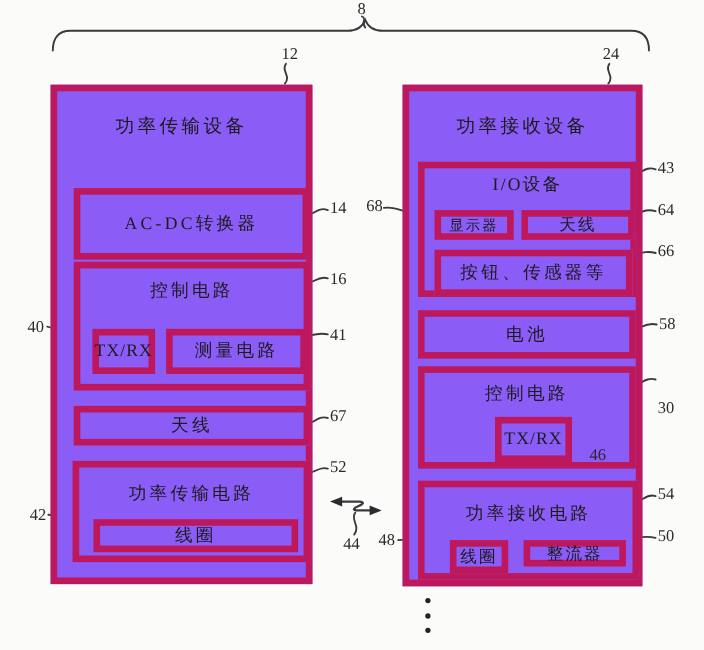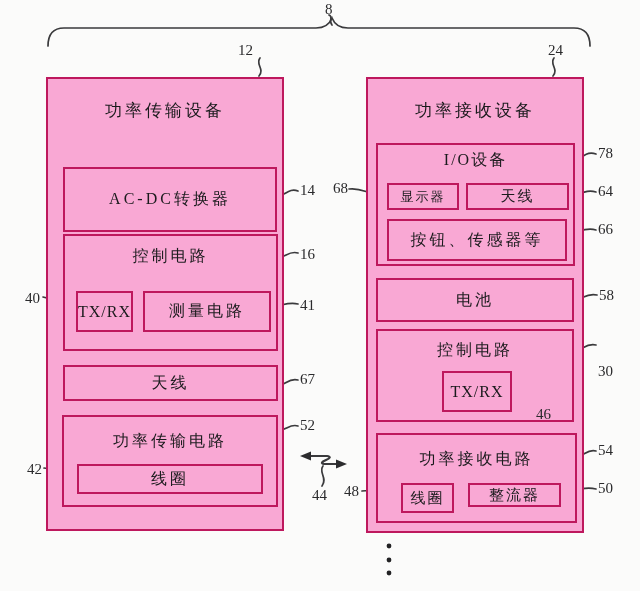--- a/index.html
+++ b/index.html
@@ -13,22 +13,22 @@
     overflow: hidden;
   }
   .overlay {
     position: absolute;
     left: 0; top: 0;
     width: 640px; height: 591px;
     pointer-events: none;
   }
   .box {
     position: absolute;
-    border: 2px solid #be185d;
-    background: #f9a8d4;
+    border: 6px solid #be185d;
+    background: #8b5cf6;
     box-sizing: border-box;
   }
   .box-title {
     position: absolute;
     left: 0; right: 0;
     text-align: center;
     font-size: 17px;
     letter-spacing: 3px;
     white-space: nowrap;
   }
@@ -160,32 +160,32 @@
       <div class="box cellbox" style="left:23px; top:48px; width:53px; height:30px;">
         <span class="cell-label" style="font-size:15px; letter-spacing:2px;">线圈</span>
       </div>
       <div class="box cellbox" style="left:90px; top:48px; width:93px; height:24px;">
         <span class="cell-label" style="font-size:15px; letter-spacing:2px;">整流器</span>
       </div>
     </div>
   </div>
 
   <span class="ref" style="left:325px; top:1px;">8</span>
-  <span class="ref" style="left:238px; top:42px;">12</span>
+  <span class="ref" style="left:256px; top:42px;">12</span>
   <span class="ref" style="left:548px; top:42px;">24</span>
   <span class="ref" style="left:300px; top:182px;">14</span>
   <span class="ref" style="left:300px; top:246px;">16</span>
   <span class="ref" style="left:25px;  top:290px;">40</span>
   <span class="ref" style="left:300px; top:297px;text-align:right;">41</span>
   <span class="ref" style="left:300px; top:371px;">67</span>
   <span class="ref" style="left:300px; top:417px;">52</span>
   <span class="ref" style="left:27px;  top:461px;">42</span>
   <span class="ref" style="left:312px; top:487px;">44</span>
   <span class="ref" style="left:333px; top:180px;">68</span>
-  <span class="ref" style="left:598px; top:145px;">78</span>
+  <span class="ref" style="left:598px; top:145px;">43</span>
   <span class="ref" style="left:598px; top:183px;">64</span>
   <span class="ref" style="left:598px; top:221px;">66</span>
   <span class="ref" style="left:599px; top:287px;">58</span>
   <span class="ref" style="left:598px; top:336px;margin-top:27px;">30</span>
   <span class="ref" style="left:536px; top:375px;margin-top:31px;">46</span>
   <span class="ref" style="left:598px; top:442px;">54</span>
   <span class="ref" style="left:598px; top:480px;">50</span>
   <span class="ref" style="left:344px; top:483px;">48</span>
 
 </div>

